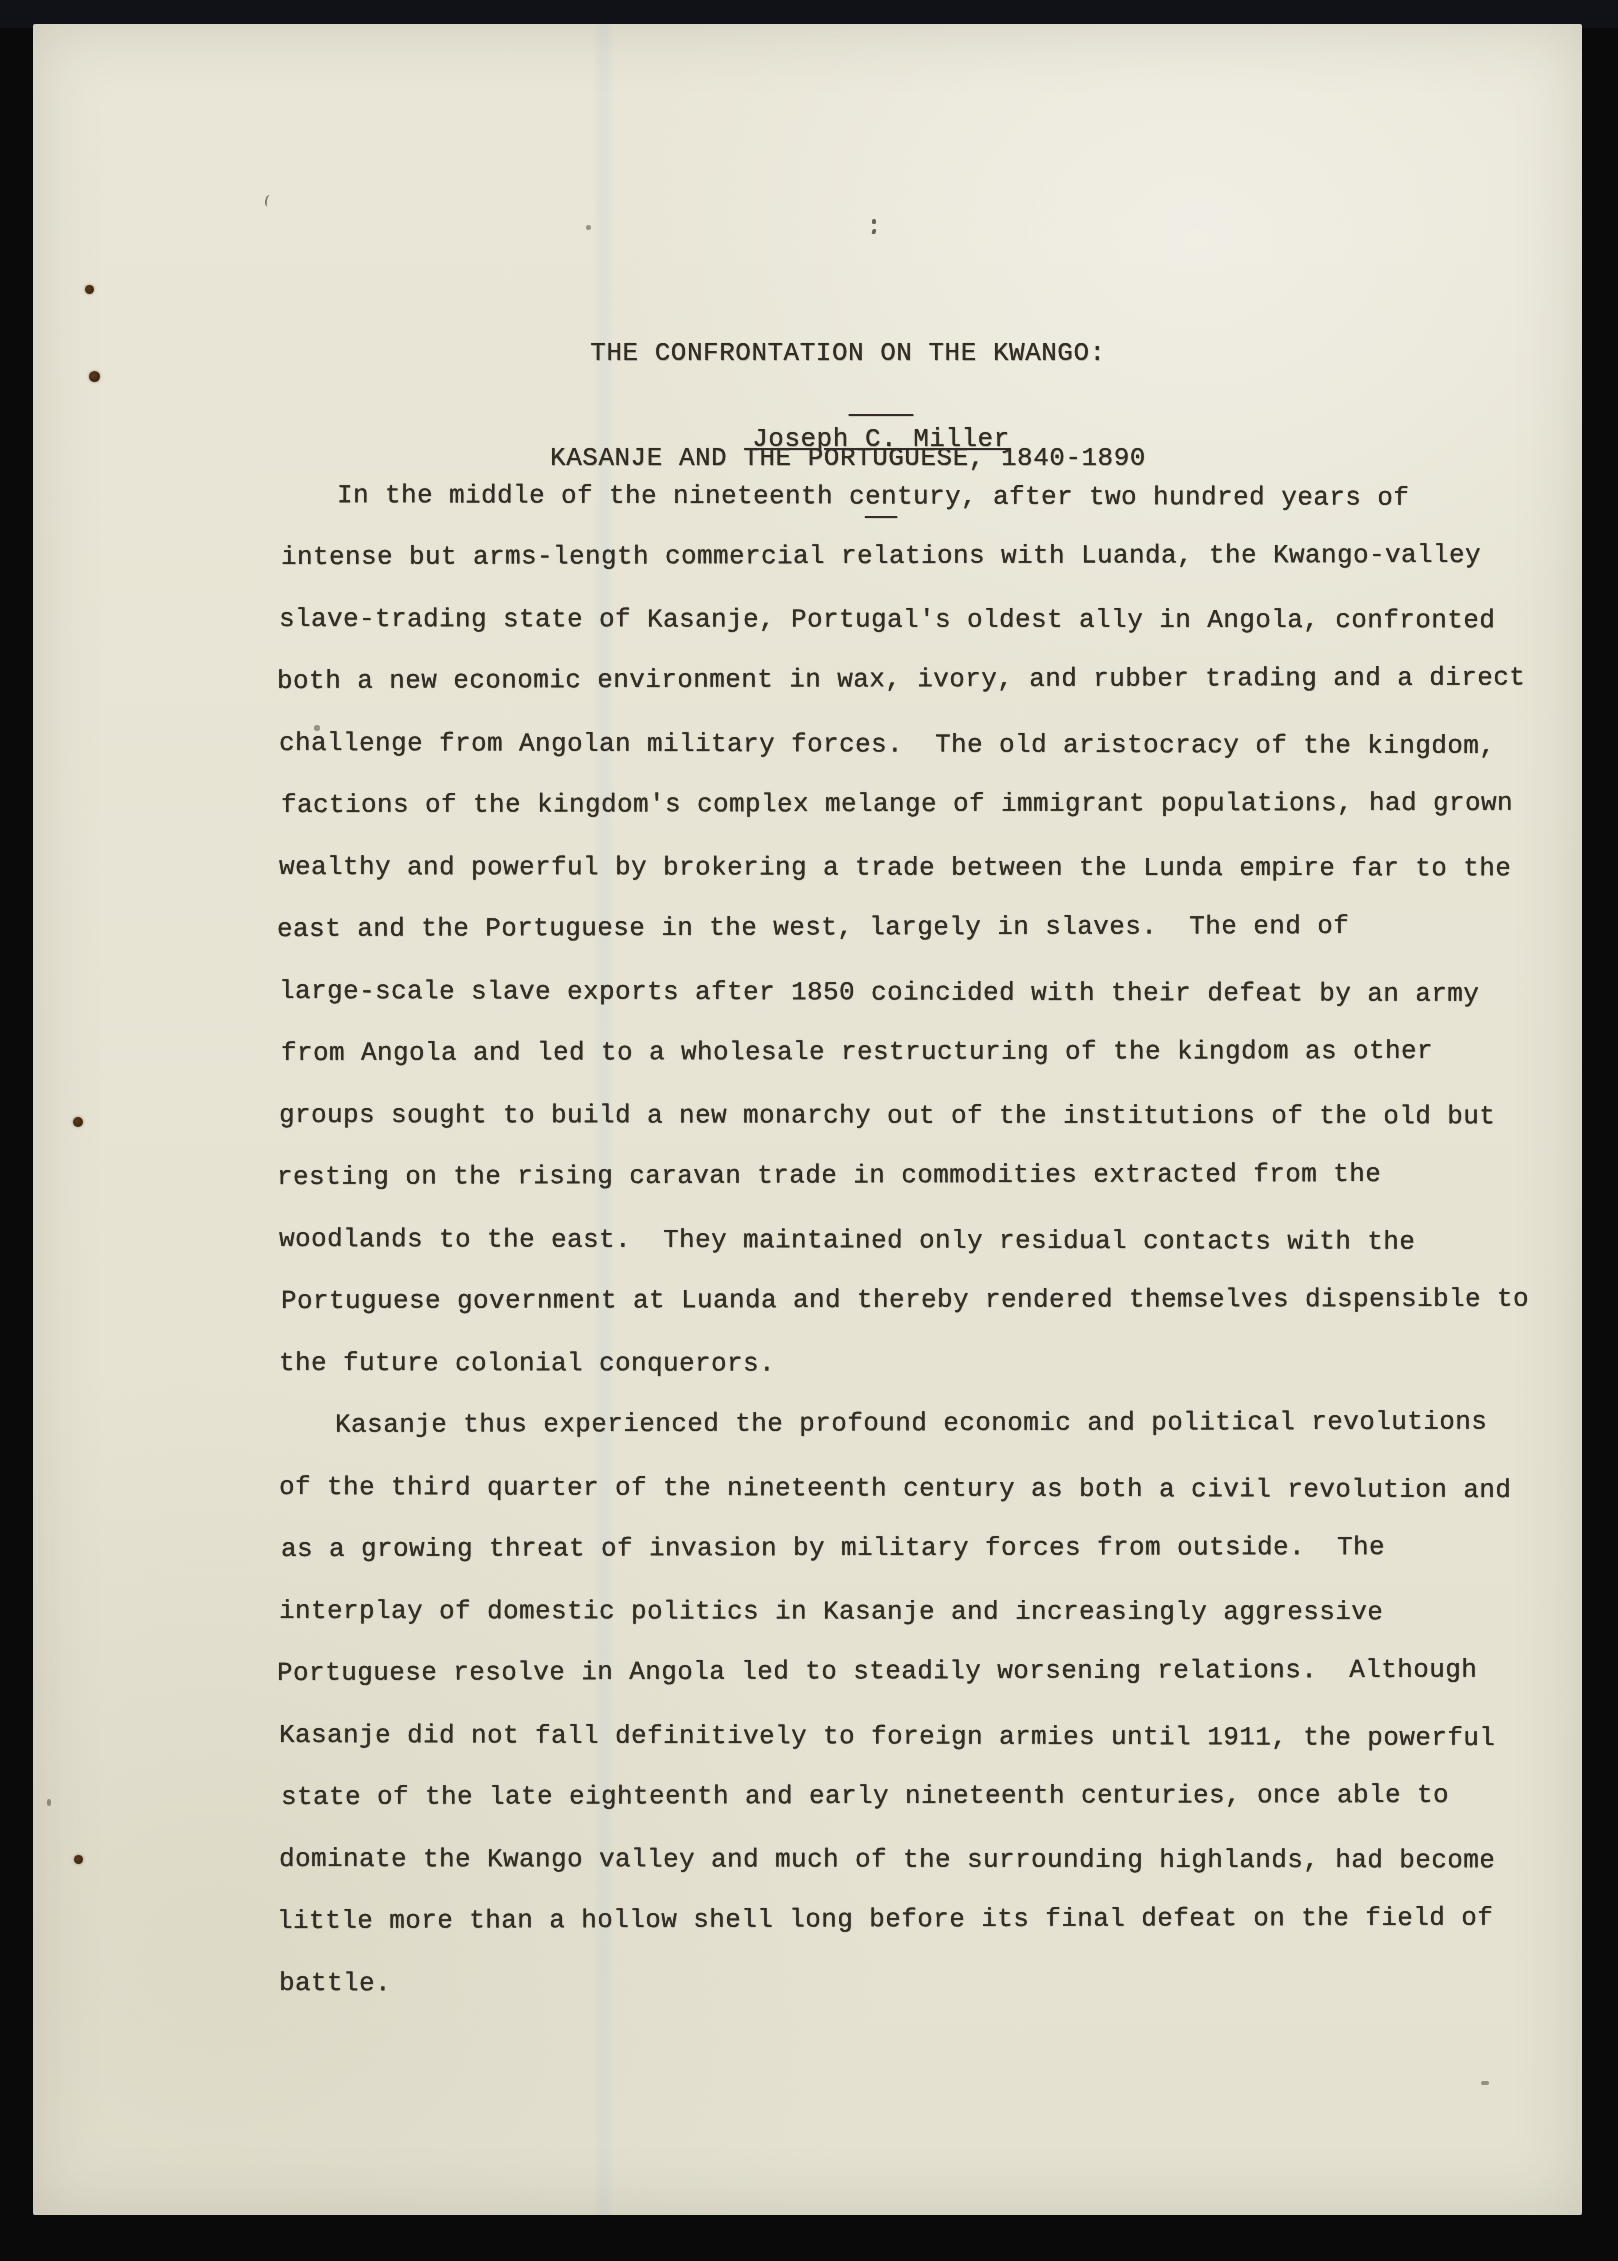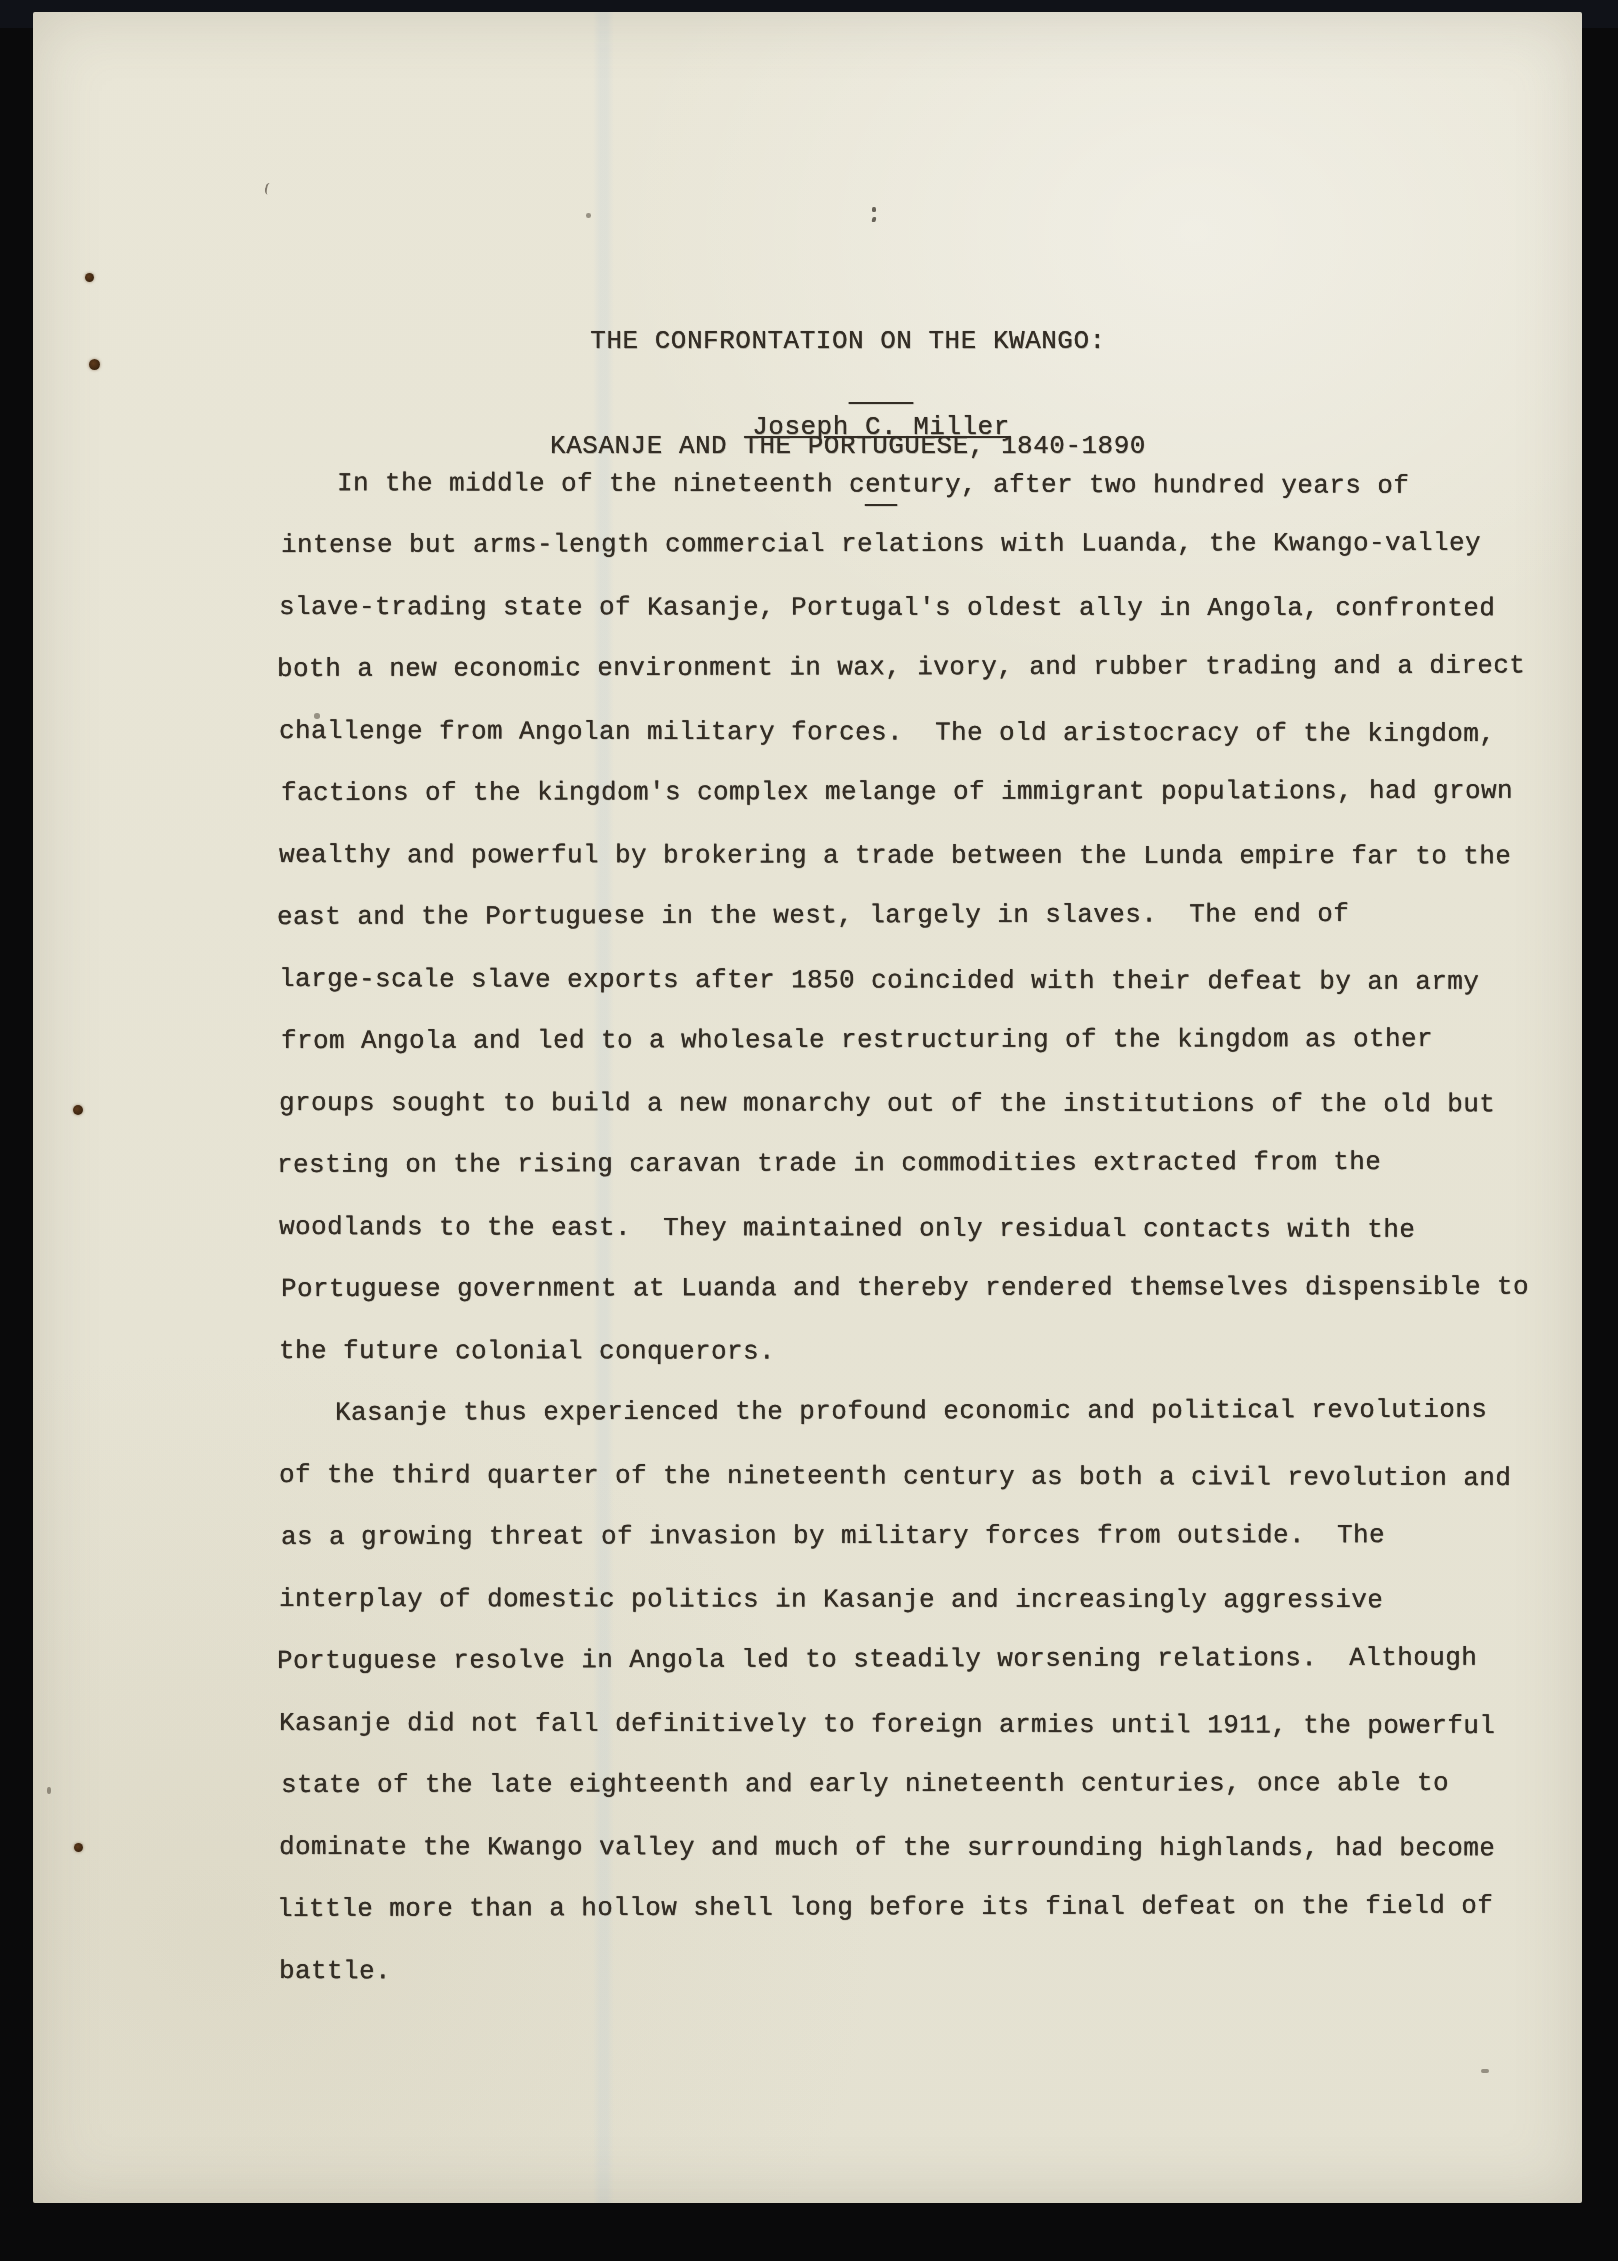--- a/index.html
+++ b/index.html
@@ -10,21 +10,21 @@
     overflow: hidden;
     font-family: "Liberation Mono", "DejaVu Sans Mono", monospace;
   }
   .scan-frame {
     position: absolute; inset: 0;
     background:
       linear-gradient(180deg, #101218 0 28px, #0a0a0b 28px);
   }
   .paper {
     position: absolute;
-    left: 33px; top: 12px;
+    left: 33px; top: 24px;
     width: 1549px; height: 2191px;
     background-color: var(--paper, #e6e3d4);
     background-image:
       linear-gradient(90deg, rgba(200,212,222,0) 560px, rgba(184,202,216,0.20) 567px, rgba(184,202,216,0.20) 574px, rgba(200,212,222,0) 581px),
       radial-gradient(ellipse 843px 656px at 75% 10%, rgba(255,255,255,0.35), rgba(255,255,255,0) 70%),
       radial-gradient(ellipse 937px 843px at 12% 88%, rgba(203,196,172,0.28), rgba(203,196,172,0) 70%),
       linear-gradient(180deg, #e9e6d7, #e4e1d1);
     box-shadow: inset 0 0 66px rgba(115,105,85,0.22);
     border-radius: 1.9px;
   }

